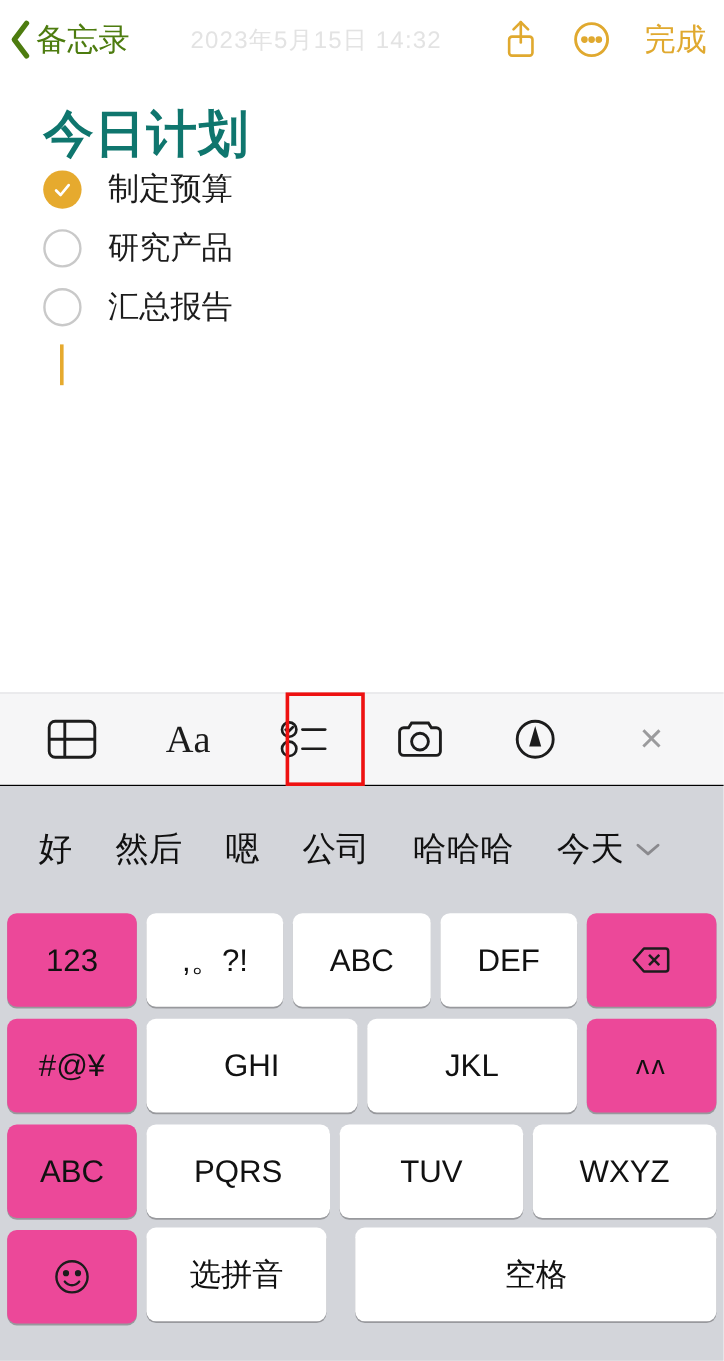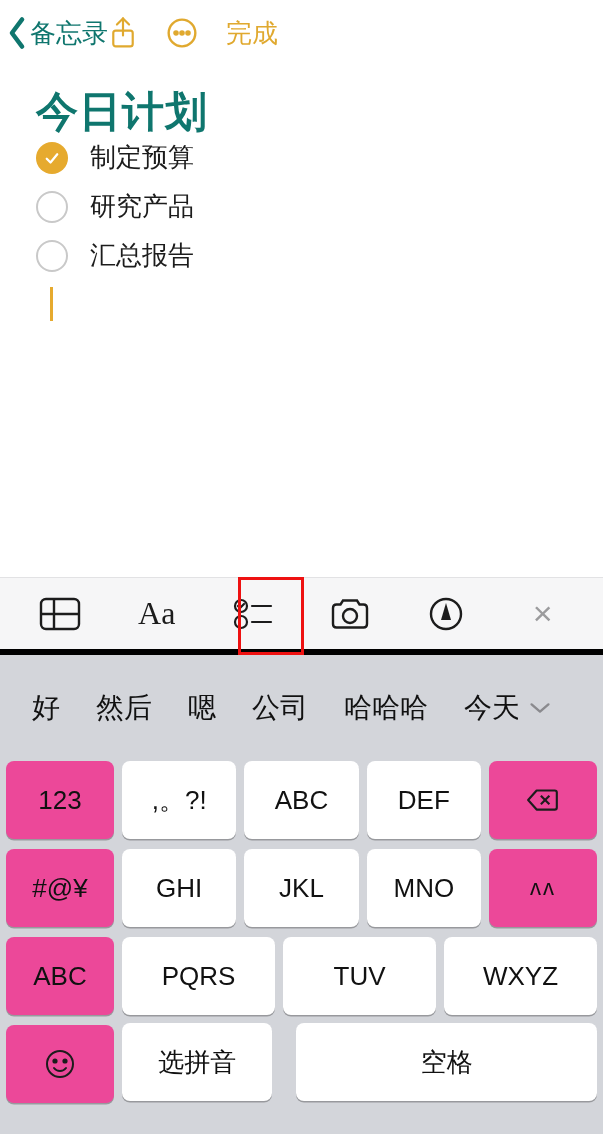--- a/index.html
+++ b/index.html
@@ -1,41 +1,41 @@
 <!DOCTYPE html>
 <html><head>
 <meta charset="utf-8">
 <style>
   * { box-sizing: border-box; margin: 0; padding: 0; -webkit-font-smoothing: antialiased; }
   html, body { width: 603px; height: 1134px; font-family: -apple-system, "Helvetica Neue", Arial, sans-serif; background:#fff; overflow:hidden; }
 
   
   .nav { display:flex; align-items:center; height:66px; padding:0 14px 0 6px; }
-  .nav-left { display:flex; align-items:center; gap:2px; color:#0f766e; cursor:pointer; }
+  .nav-left { display:flex; align-items:center; gap:2px; color:#4d7c0f; cursor:pointer; }
   .nav-left svg { width:22px; height:34px; }
   .nav-left span { font-size:26px; }
   .nav-center { flex:1; text-align:center; color:#e3e3e3; font-size:20px; letter-spacing:1px; }
   .nav-right { display:flex; align-items:center; gap:28px; }
   .nav-icon { color:#e0a92f; display:flex; align-items:center; justify-content:center; cursor:pointer; }
   .nav-done { color:#e0a92f; font-size:26px; font-weight:500; cursor:pointer; }
 
   
   .note { padding:18px 36px 0 36px; }
   .title { font-size:42px; font-weight:700; color:#0f766e; margin-bottom:0; letter-spacing:1px; }
   .check-row { display:flex; align-items:center; gap:22px; margin-bottom:14px; }
   .circle { width:32px; height:32px; border-radius:50%; display:flex; align-items:center; justify-content:center; flex:0 0 32px; }
   .circle.empty { border:2px solid #c9c9c9; }
   .circle.filled { background:#e6aa2e; }
   .circle.filled svg { width:18px; height:18px; stroke:#fff; }
   .check-text { font-size:26px; color:#1c1c1c; }
   .cursor { width:3px; height:34px; background:#e6aa2e; margin-left:14px; margin-top:4px; }
 
   
   .fmt-bar { position:absolute; top:577px; left:0; width:100%; height:78px; background:#f6f6f7;
-             border-top:1px solid #e2e2e4; border-bottom:6px solid #000000;
+             border-top:1px solid #e2e2e4; border-bottom:1px solid #000000;
              display:flex; align-items:center; justify-content:space-around; padding:4px 12px; }
   .fmt-btn { width:60px; height:54px; display:flex; align-items:center; justify-content:center; color:#1c1c1c; cursor:pointer; }
   .fmt-btn.aa { font-size:32px; font-family:Georgia,serif; }
   .fmt-btn.dim { color:#9b9b9d; font-size:34px; font-weight:300; }
   .hl-box { position:absolute; top:577px; left:238px; width:66px; height:78px; border:3px solid #e11; pointer-events:none; }
 
   
   .kb { position:absolute; top:655px; left:0; width:100%; height:479px; background:#d3d5da; }
   .cand-row { height:106px; display:flex; align-items:center; padding:0 8px 0 14px; }
   .cand { font-size:28px; color:#111; padding:0 18px; white-space:nowrap; cursor:pointer; }
@@ -66,20 +66,21 @@
 </head>
 <body>
 
 <div class="nav">
   <div class="nav-left">
     <svg viewBox="0 0 12 20" fill="none" stroke="currentColor" stroke-width="2.6" stroke-linecap="round" stroke-linejoin="round">
         <polyline points="9,2 3,10 9,18"></polyline>
       </svg>
     <span>备忘录</span>
   </div>
+  <div class="nav-center">2023年5月15日 14:32</div>
   <div class="nav-right">
     <div class="nav-icon">
       <svg width="30" height="34" viewBox="0 0 24 28" fill="none" stroke="currentColor" stroke-width="1.8" stroke-linecap="round" stroke-linejoin="round">
         <path d="M12 2v14"></path>
           <path d="M7 7l5-5 5 5"></path>
           <rect x="4" y="12" width="16" height="13" rx="2"></rect>
       </svg>
     </div>
     <div class="nav-icon">
       <svg width="32" height="32" viewBox="0 0 24 24" fill="none" stroke="currentColor" stroke-width="1.8">
@@ -181,21 +182,20 @@
           <line x1="14" y1="8" x2="22" y2="16"></line>
             <line x1="22" y1="8" x2="14" y2="16"></line>
         </svg>
       </div>
     </div>
 
     <div class="key-row">
       <div class="key k-gray col-narrow">#@¥</div>
       <div class="key k-white col-mid">GHI</div>
       <div class="key k-white col-mid">JKL</div>
-      <div class="key k-white col-mid">MNO</div>
       <div class="key k-gray col-narrow caret-key">
         <span style="font-size:22px;letter-spacing:2px;">ᴧᴧ</span>
       </div>
     </div>
 
     <div class="bottom-area">
       <div class="left-stack">
         <div class="key k-gray" style="height:78px">ABC</div>
         <div class="key k-gray emoji-key" style="height:78px">
           <svg width="32" height="32" viewBox="0 0 32 32" fill="none" stroke="#1c1c1c" stroke-width="2">

